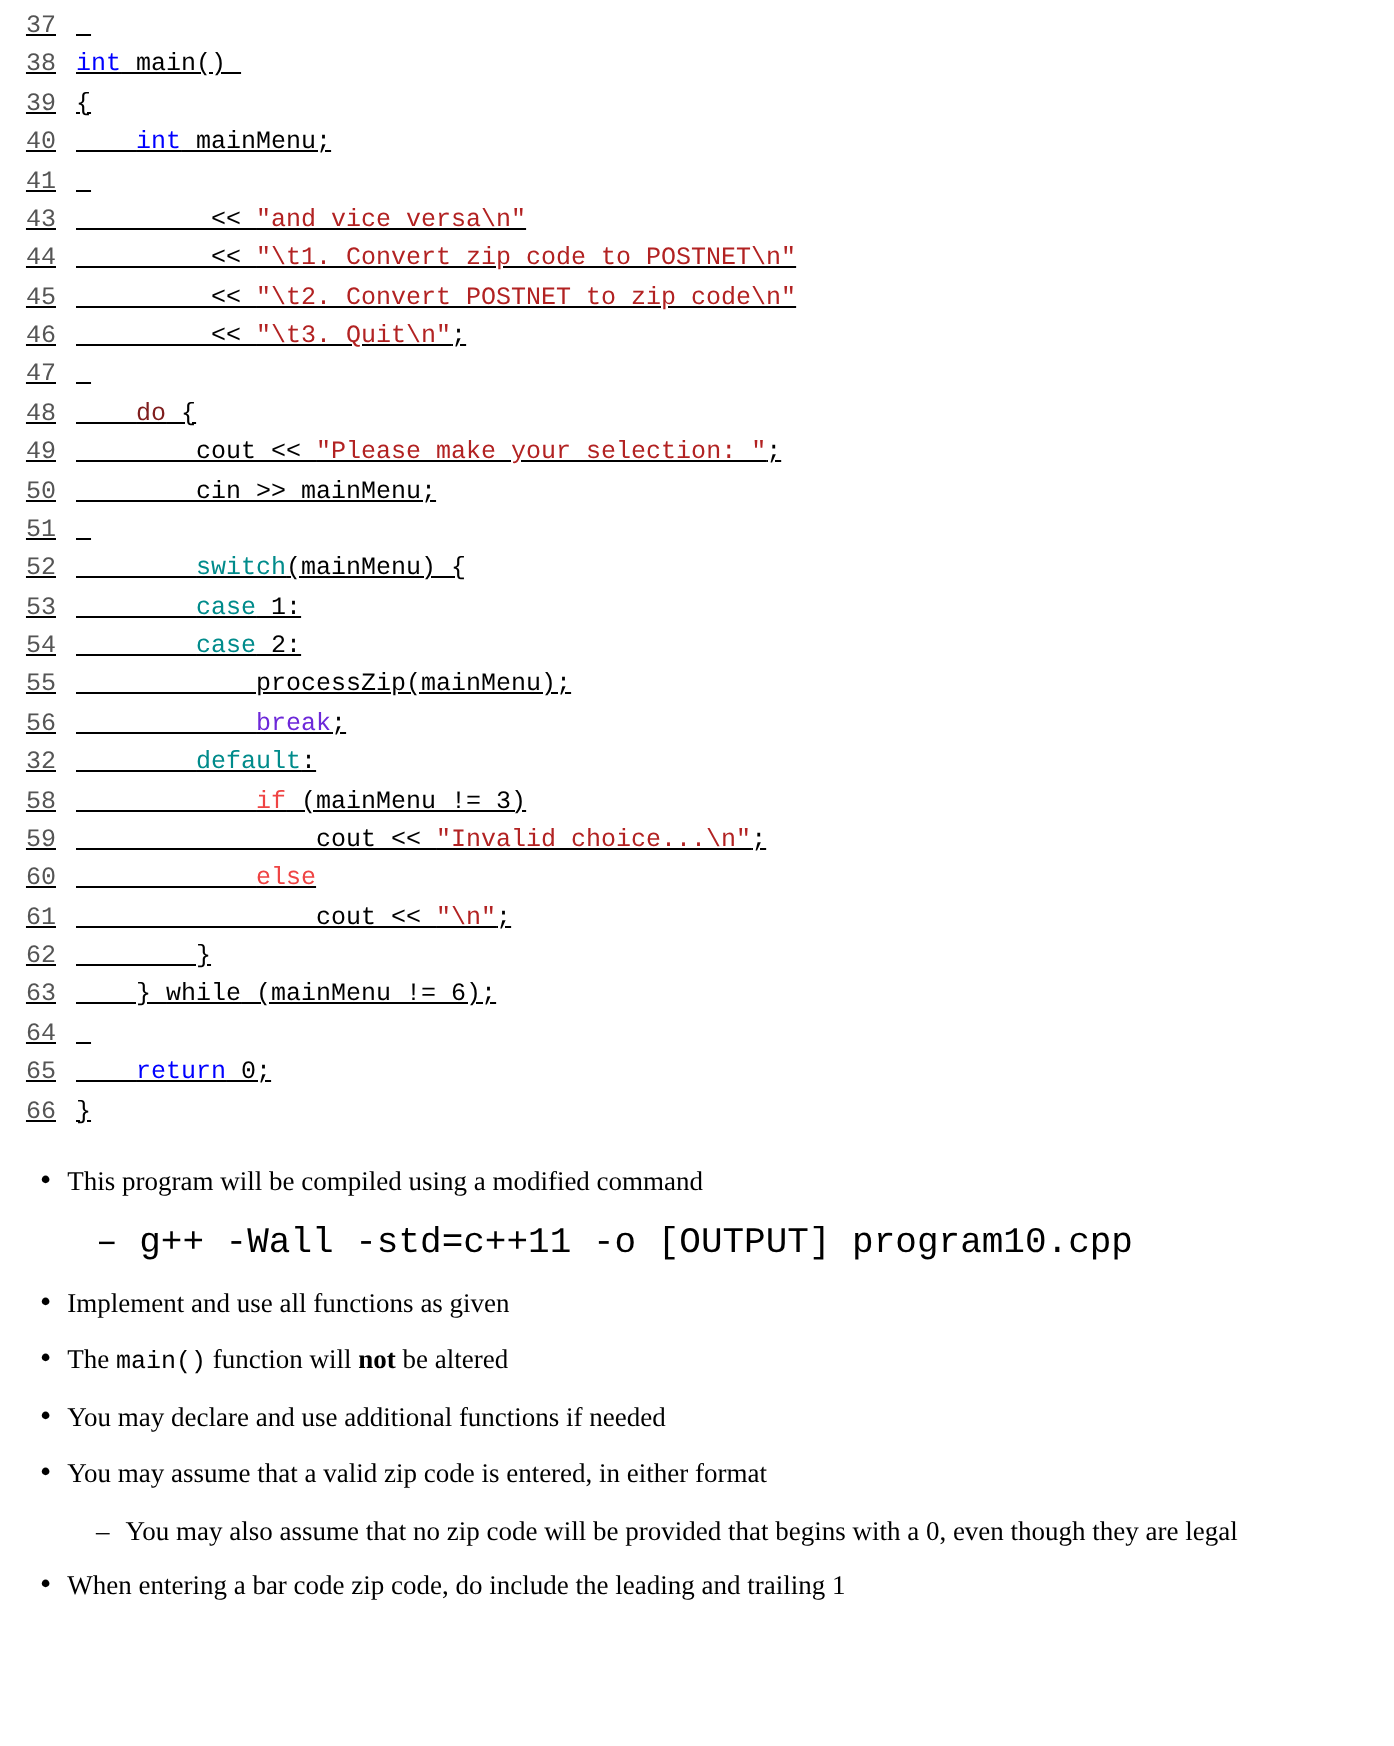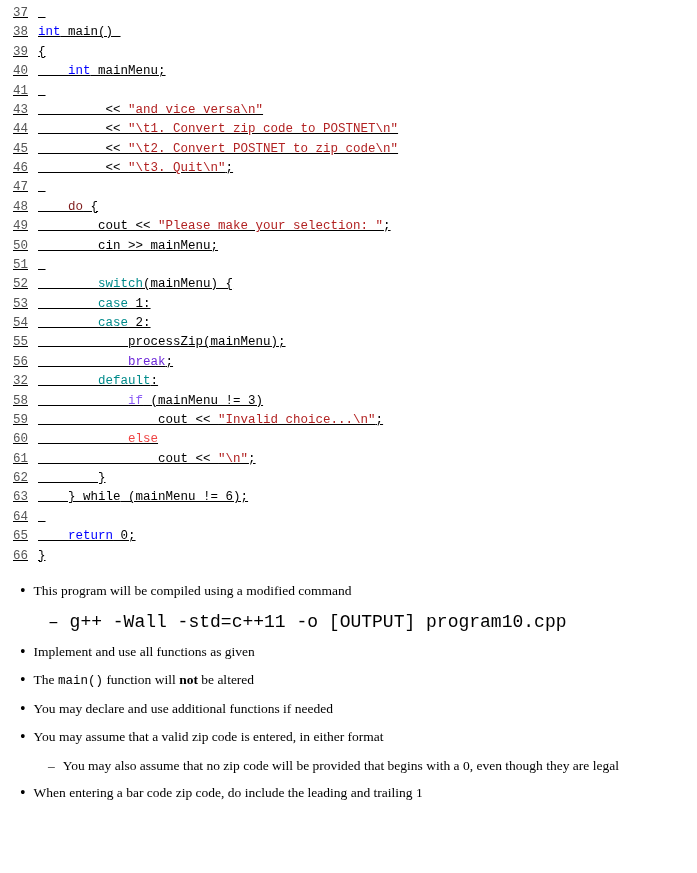--- a/index.html
+++ b/index.html
@@ -167,21 +167,21 @@
     <div class="code-line">
       <span class="line-num">56</span>
       <span class="code-content"><span>            </span><span style="color: #6d28d9;">break</span><span>;</span></span>
     </div>
     <div class="code-line">
       <span class="line-num">32</span>
       <span class="code-content"><span>        </span><span style="color: rgb(0, 139, 139);">default</span><span>:</span></span>
     </div>
     <div class="code-line">
       <span class="line-num">58</span>
-      <span class="code-content"><span>            </span><span style="color: #8b5cf6;">if</span><span> (mainMenu != 3)</span></span>
+      <span class="code-content"><span>            </span><span style="color: #ef4444;">if</span><span> (mainMenu != 3)</span></span>
     </div>
     <div class="code-line">
       <span class="line-num">59</span>
       <span class="code-content"><span>                cout &lt;&lt; </span><span style="color: rgb(178, 34, 34);">"Invalid choice...\n"</span><span>;</span></span>
     </div>
     <div class="code-line">
       <span class="line-num">60</span>
       <span class="code-content"><span>            </span><span style="color: #ef4444;">else</span></span>
     </div>
     <div class="code-line">

